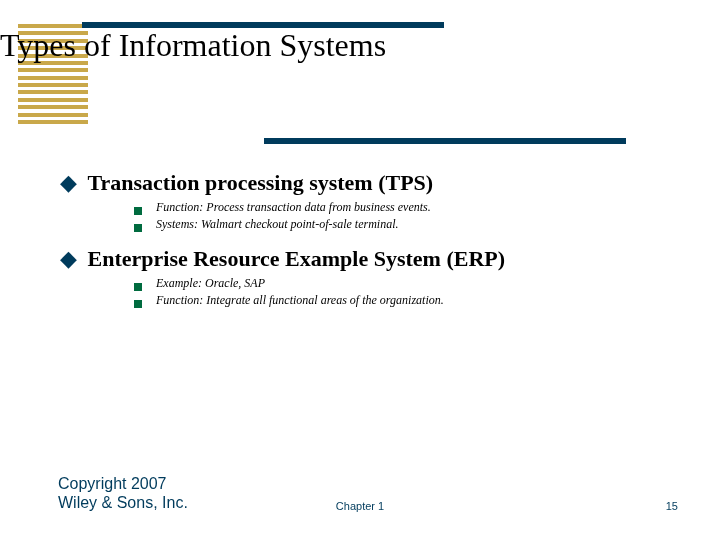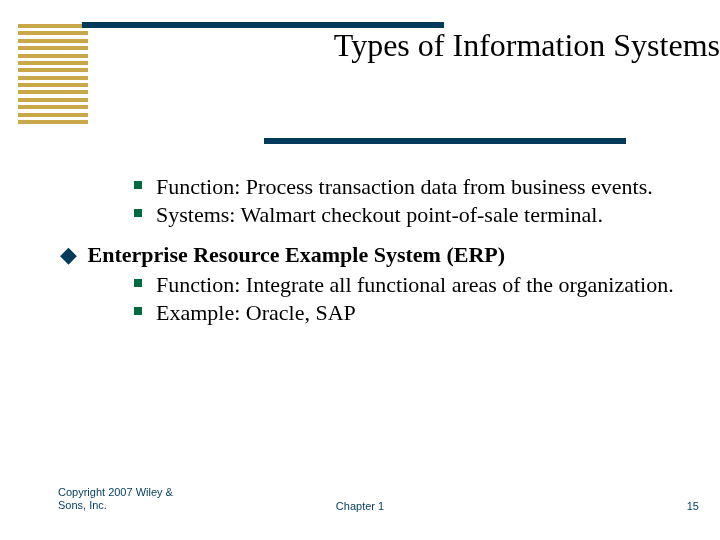--- a/index.html
+++ b/index.html
@@ -13,56 +13,56 @@
   }
   .gold-stripes{
     position:absolute;left:18px;top:24px;width:70px;height:100px;
     display:flex;flex-direction:column;justify-content:space-between;
   }
   .gold-stripes div{
     height:4px;background:#c9a84a;
   }
   .title-block{
     position:absolute;left:0;right:0;top:28px;
-    text-align:right;
+    text-align:left;
     font-size:32px;
     line-height:1.1;
   }
   .title-rule-top{
     position:absolute;left:82px;top:22px;width:362px;height:6px;background:#003b5c;
   }
   .title-rule-bottom{
     position:absolute;left:264px;top:138px;width:362px;height:6px;background:#003b5c;
   }
   .content{
     position:absolute;left:60px;right:40px;top:170px;
     font-size:22px;
   }
   .l1{margin:0 0 4px 0;}
   .l1 .bullet{
     display:inline-block;width:22px;color:#003b5c;font-size:22px;vertical-align:top;
   }
   .l1 .txt{font-weight:bold;display:inline;}
-  .l2-group{margin:4px 0 14px 74px;font-size:22px;}
+  .l2-group{margin:4px 0 14px 74px;font-size:12px;font-style:italic;}
   .l2{margin:2px 0;display:flex;}
   .l2 .sq{
     flex:0 0 auto;width:8px;height:8px;background:#006b3f;margin:7px 14px 0 0;
   }
   .l2 .txt{flex:1 1 auto;}
   .footer{
     position:absolute;left:58px;bottom:28px;
-    font-family:Arial,Helvetica,sans-serif;font-size:11px;color:#003b5c;
+    font-family:Arial,Helvetica,sans-serif;font-size:16px;color:#003b5c;
     width:140px;line-height:1.2;
   }
   .footer-center{
     position:absolute;left:0;right:0;bottom:28px;text-align:center;
     font-family:Arial,Helvetica,sans-serif;font-size:11px;color:#003b5c;
   }
   .footer-right{
-    position:absolute;right:21px;bottom:28px;
+    position:absolute;right:42px;bottom:28px;
     font-family:Arial,Helvetica,sans-serif;font-size:11px;color:#003b5c;
   }
 </style>
 </head>
 <body>
 
 <div class="gold-stripes">
   <div></div>
     <div></div>
     <div></div>
@@ -82,43 +82,47 @@
 <div class="title-rule-top"></div>
 
 <div class="title-block">
   <span>Types of Information Systems</span><br>
 </div>
 
 <div class="title-rule-bottom"></div>
 
 <div class="content">
 
+  <div class="l1">
+    <span class="bullet">◆</span>
+    <span class="txt">Transaction processing system (TPS)</span>
+  </div>
   <div class="l2-group">
     <div class="l2">
       <span class="sq"></span>
       <span class="txt">Function:  Process transaction data from business events.</span>
     </div>
     <div class="l2">
       <span class="sq"></span>
       <span class="txt">Systems:  Walmart checkout point-of-sale terminal.</span>
     </div>
   </div>
 
   <div class="l1">
     <span class="bullet">◆</span>
     <span class="txt">Enterprise Resource Example System (ERP)</span>
   </div>
   <div class="l2-group">
     <div class="l2">
       <span class="sq"></span>
-      <span class="txt">Function:  Integrate all functional areas of the organization.</span>
+      <span class="txt">Example:  Oracle, SAP</span>
     </div>
     <div class="l2">
       <span class="sq"></span>
-      <span class="txt">Example:  Oracle, SAP</span>
+      <span class="txt">Function:  Integrate all functional areas of the organization.</span>
     </div>
   </div>
 
 </div>
 
 <div class="footer">Copyright 2007 Wiley &amp; Sons, Inc.</div>
 <div class="footer-center">Chapter 1</div>
 <div class="footer-right">15</div>
 
 </body></html>

